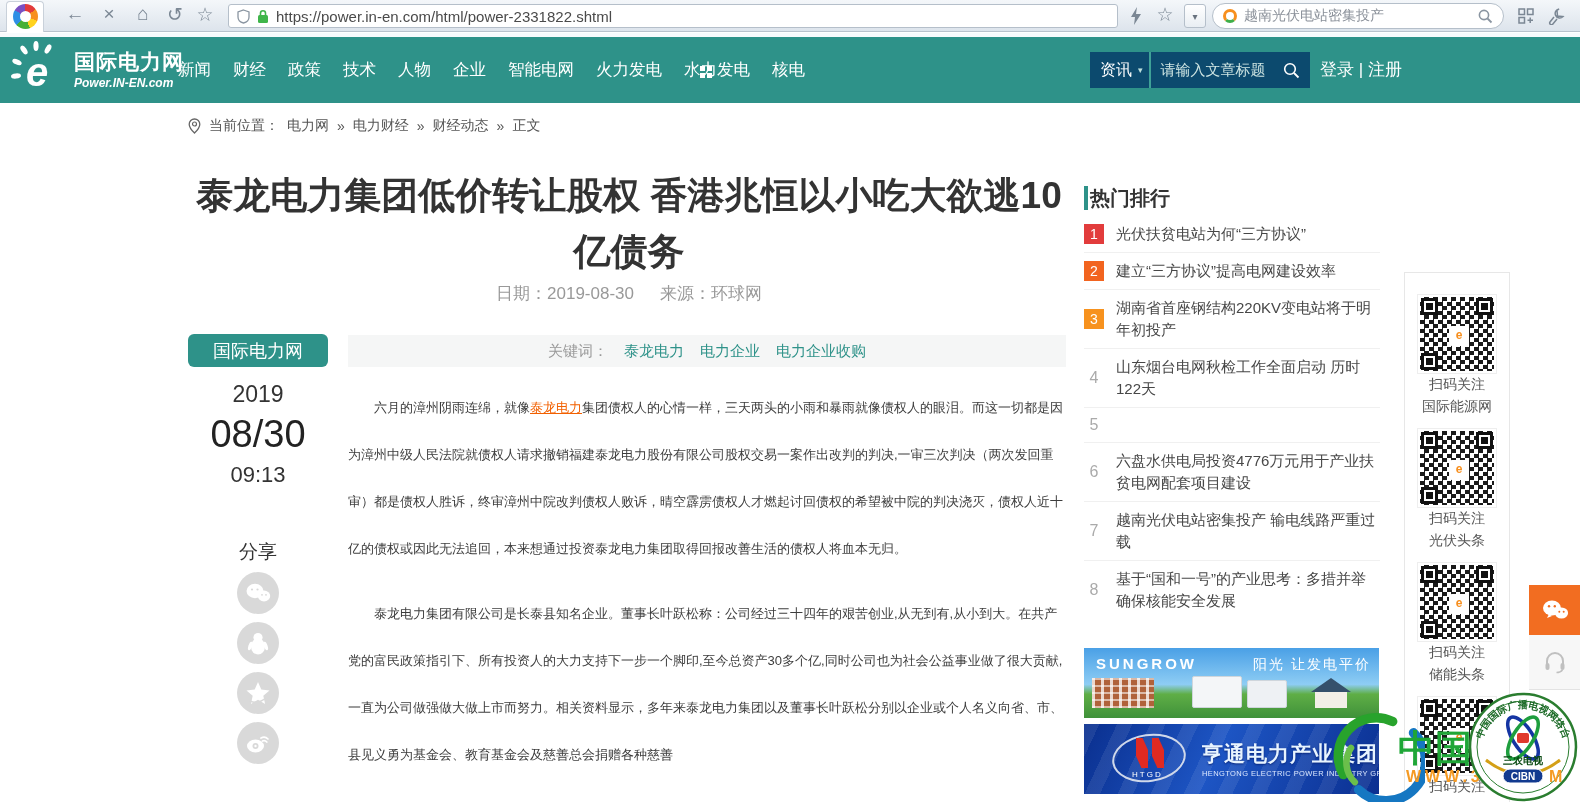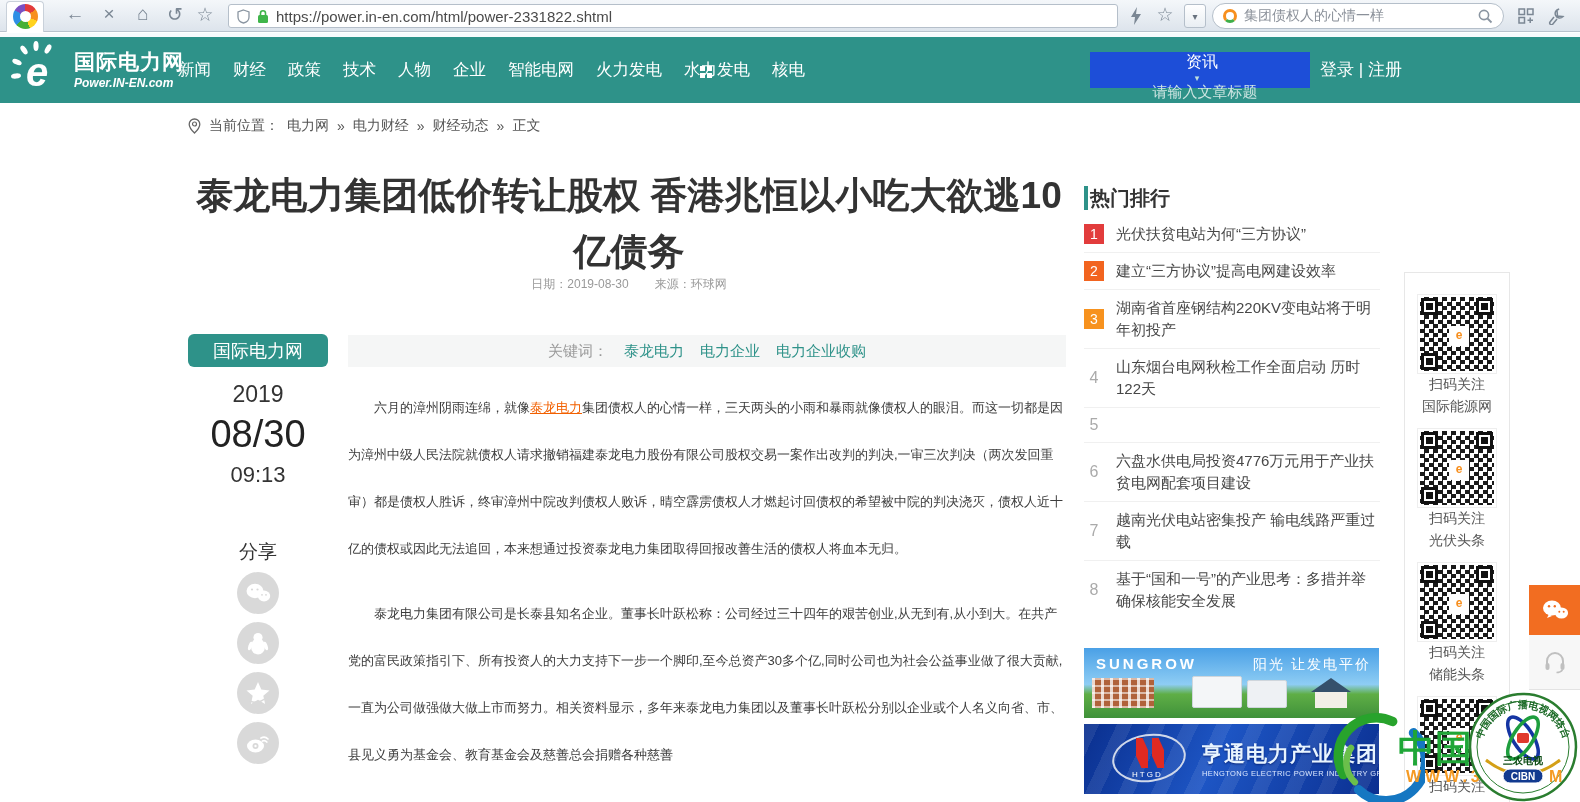--- a/index.html
+++ b/index.html
@@ -32,41 +32,41 @@
   .logo-wrap { position:absolute; left:10px; top:3px; display:flex; align-items:center; gap:6px; color:#fff; }
   .logo-text1 { font-size:21px; font-weight:bold; letter-spacing:1px; }
   .logo-text2 { font-size:12px; font-weight:bold; font-style:italic; }
   .mnav { position:absolute; left:178px; top:0; height:66px; display:flex; align-items:center; gap:22px; }
   .mnav a { color:#fff; font-size:16.5px; text-decoration:none; white-space:nowrap; }
   .grid4 { position:absolute; left:700px; top:29px; width:12px; height:12px;
     background:linear-gradient(#fff,#fff) 0 0/5px 5px no-repeat,
                linear-gradient(#fff,#fff) 7px 0/5px 5px no-repeat,
                linear-gradient(#fff,#fff) 0 7px/5px 5px no-repeat,
                linear-gradient(#fff,#fff) 7px 7px/5px 5px no-repeat; }
-  .hsearch { position:absolute; left:1090px; top:15px; width:220px; height:36px; background:#1d4ed8;
-    display:flex; align-items:center; color:#fff;flex-direction:column; }
+  .hsearch { position:absolute; left:1090px; top:15px; width:220px; height:36px; background:#0c4a6e;
+    display:flex; align-items:center; color:#fff; }
   .hs-cat { font-size:16px; padding:0 6px 0 10px; white-space:nowrap; }
   .hs-car { font-size:9px; color:#bfe0dc; margin-right:6px; }
   .hs-div { width:2px; height:36px; background:#3fa197; }
   .hs-ph { flex:1; font-size:15px; color:#cfe6e3; padding-left:10px; white-space:nowrap; }
   .hs-mag { margin-right:10px; }
   .mh-login { position:absolute; left:1320px; top:21px; font-size:17px; color:#fff; white-space:nowrap; }
   .mh-sites { position:absolute; left:1412px; top:21px; font-size:17px; color:#fff; white-space:nowrap;margin-top:44px; }
   .mh-car { font-size:10px; }
 
   
   .crumbs { position:absolute; left:188px; top:117px; display:flex; align-items:center; gap:8px;
     font-size:14px; color:#555; }
   .crumbs a { color:#555; text-decoration:none; }
 
   
   .title { position:absolute; left:190px; top:168px; width:878px; text-align:center;
     font-size:37px; font-weight:bold; color:#333; line-height:1.5; }
-  .meta { position:absolute; left:190px; top:276px; width:878px; text-align:center;
-    font-size:12px; color:#999; }
+  .meta { position:absolute; left:190px; top:282px; width:878px; text-align:center;
+    font-size:17px; color:#999; }
   .meta .gap { display:inline-block; width:26px; }
 
   
   .site-btn { position:absolute; left:188px; top:334px; width:140px; height:33px; background:#2e9289;
     color:#fff; font-size:18px; border-radius:6px; display:flex; align-items:center; justify-content:center; }
   .lp-year { position:absolute; left:188px; top:381px; width:140px; text-align:center; font-size:23px; color:#333; }
   .lp-date { position:absolute; left:188px; top:413px; width:140px; text-align:center; font-size:38px; color:#222; }
   .lp-time { position:absolute; left:188px; top:462px; width:140px; text-align:center; font-size:22px; color:#333; }
   .lp-share { position:absolute; left:188px; top:539px; width:140px; text-align:center; font-size:19px; color:#333; }
   .share-col { position:absolute; left:188px; top:572px; width:140px; display:flex; flex-direction:column;
@@ -172,21 +172,21 @@
       </svg>
     <span class="url">https://power.in-en.com/html/power-2331822.shtml</span>
   </div>
   <svg class="abs" style="left:1130px;top:7px" width="12" height="18" viewBox="0 0 12 18">
       <path d="M7 0 L1 10 H5 L4 18 L11 7 H6 Z" fill="#7b8794"></path>
     </svg>
   <span class="cicon" style="left:1152px">☆</span>
   <div class="drop-btn">▾</div>
   <div class="chrome-search">
     <span class="so-ring"></span>
-    <span class="cs-text">集团债权人的心情一样</span>
+    <span class="cs-text">越南光伏电站密集投产</span>
     <svg width="15" height="15" viewBox="0 0 15 15">
         <circle cx="6" cy="6" r="4.6" fill="none" stroke="#8a95a1" stroke-width="1.6"></circle>
         <line x1="9.5" y1="9.5" x2="13.5" y2="13.5" stroke="#8a95a1" stroke-width="1.8"></line>
       </svg>
   </div>
   <svg class="abs" style="left:1518px;top:8px" width="16" height="16" viewBox="0 0 16 16">
       <g fill="none" stroke="#7b8794" stroke-width="1.5">
         <rect x="1" y="1" width="5.5" height="5.5"></rect>
         <rect x="9.5" y="1" width="5.5" height="5.5"></rect>
         <rect x="1" y="9.5" width="5.5" height="5.5"></rect>

